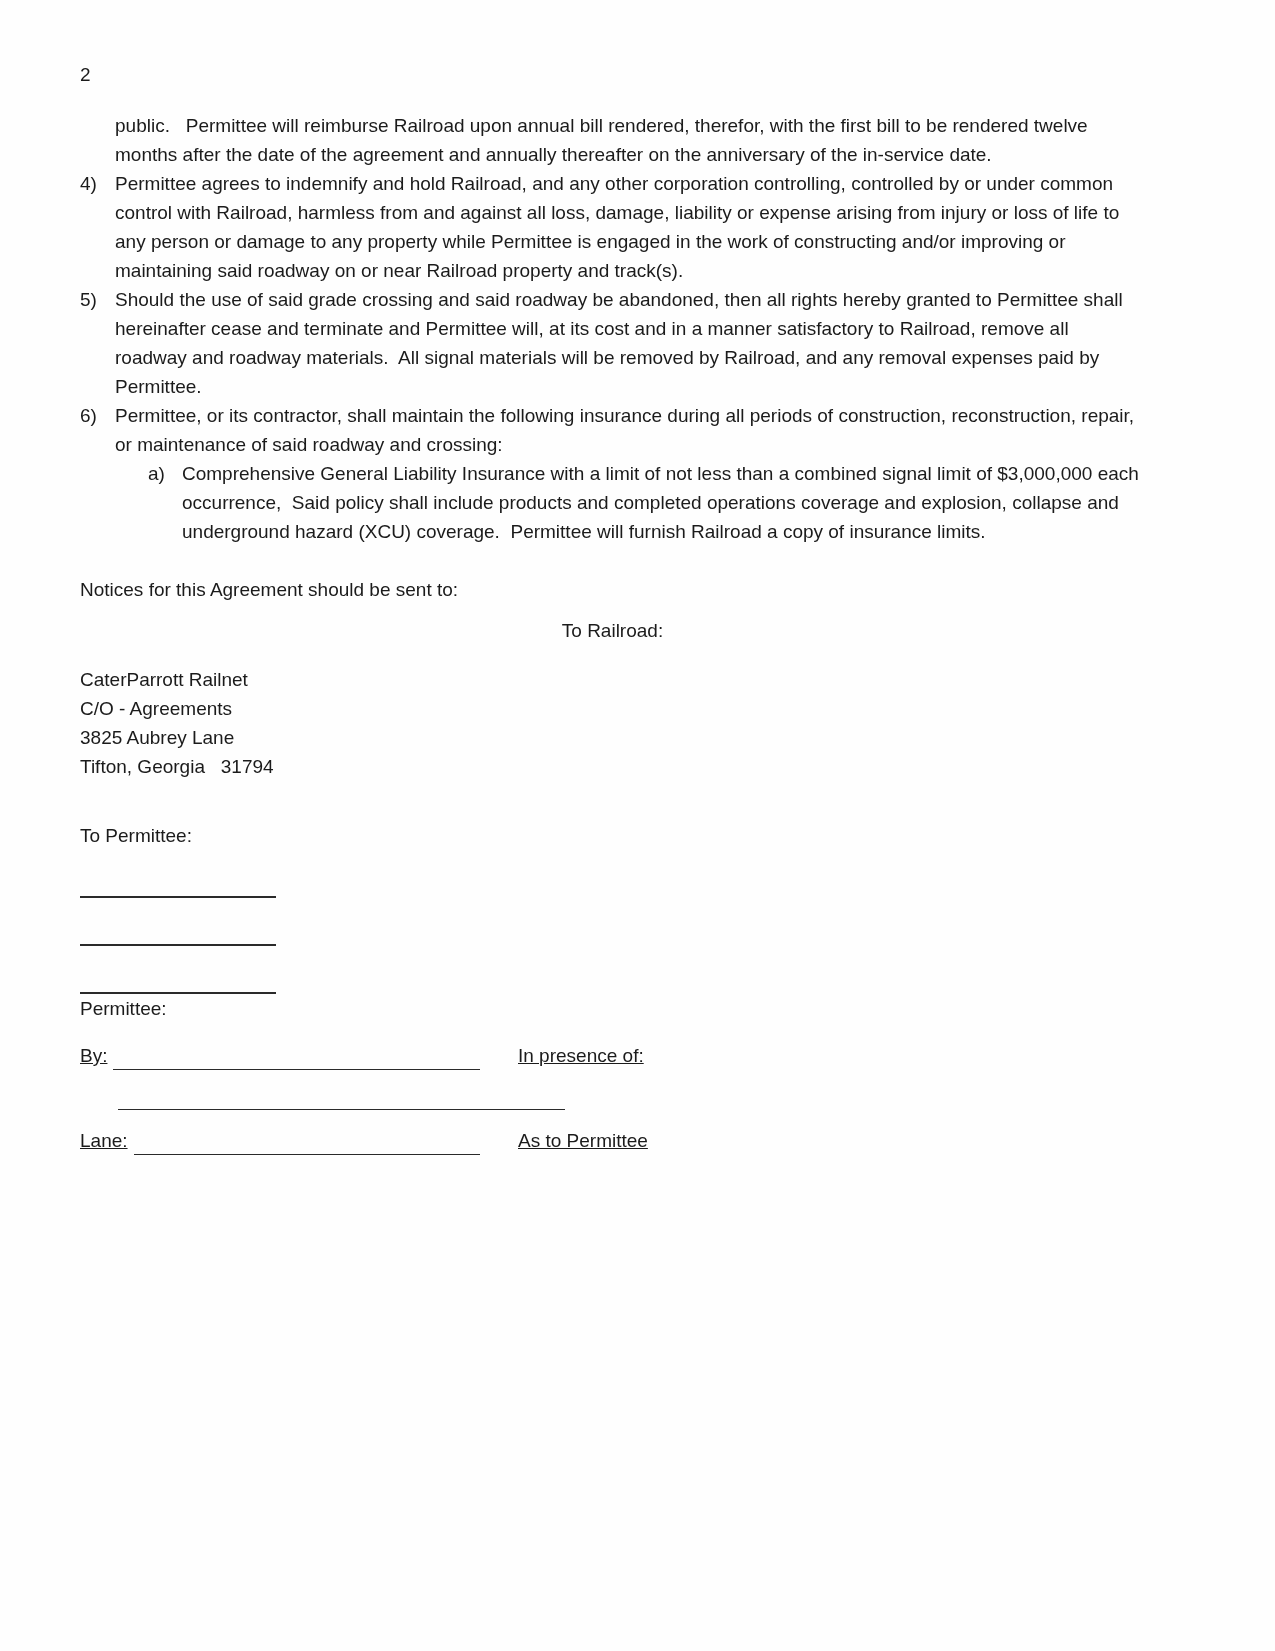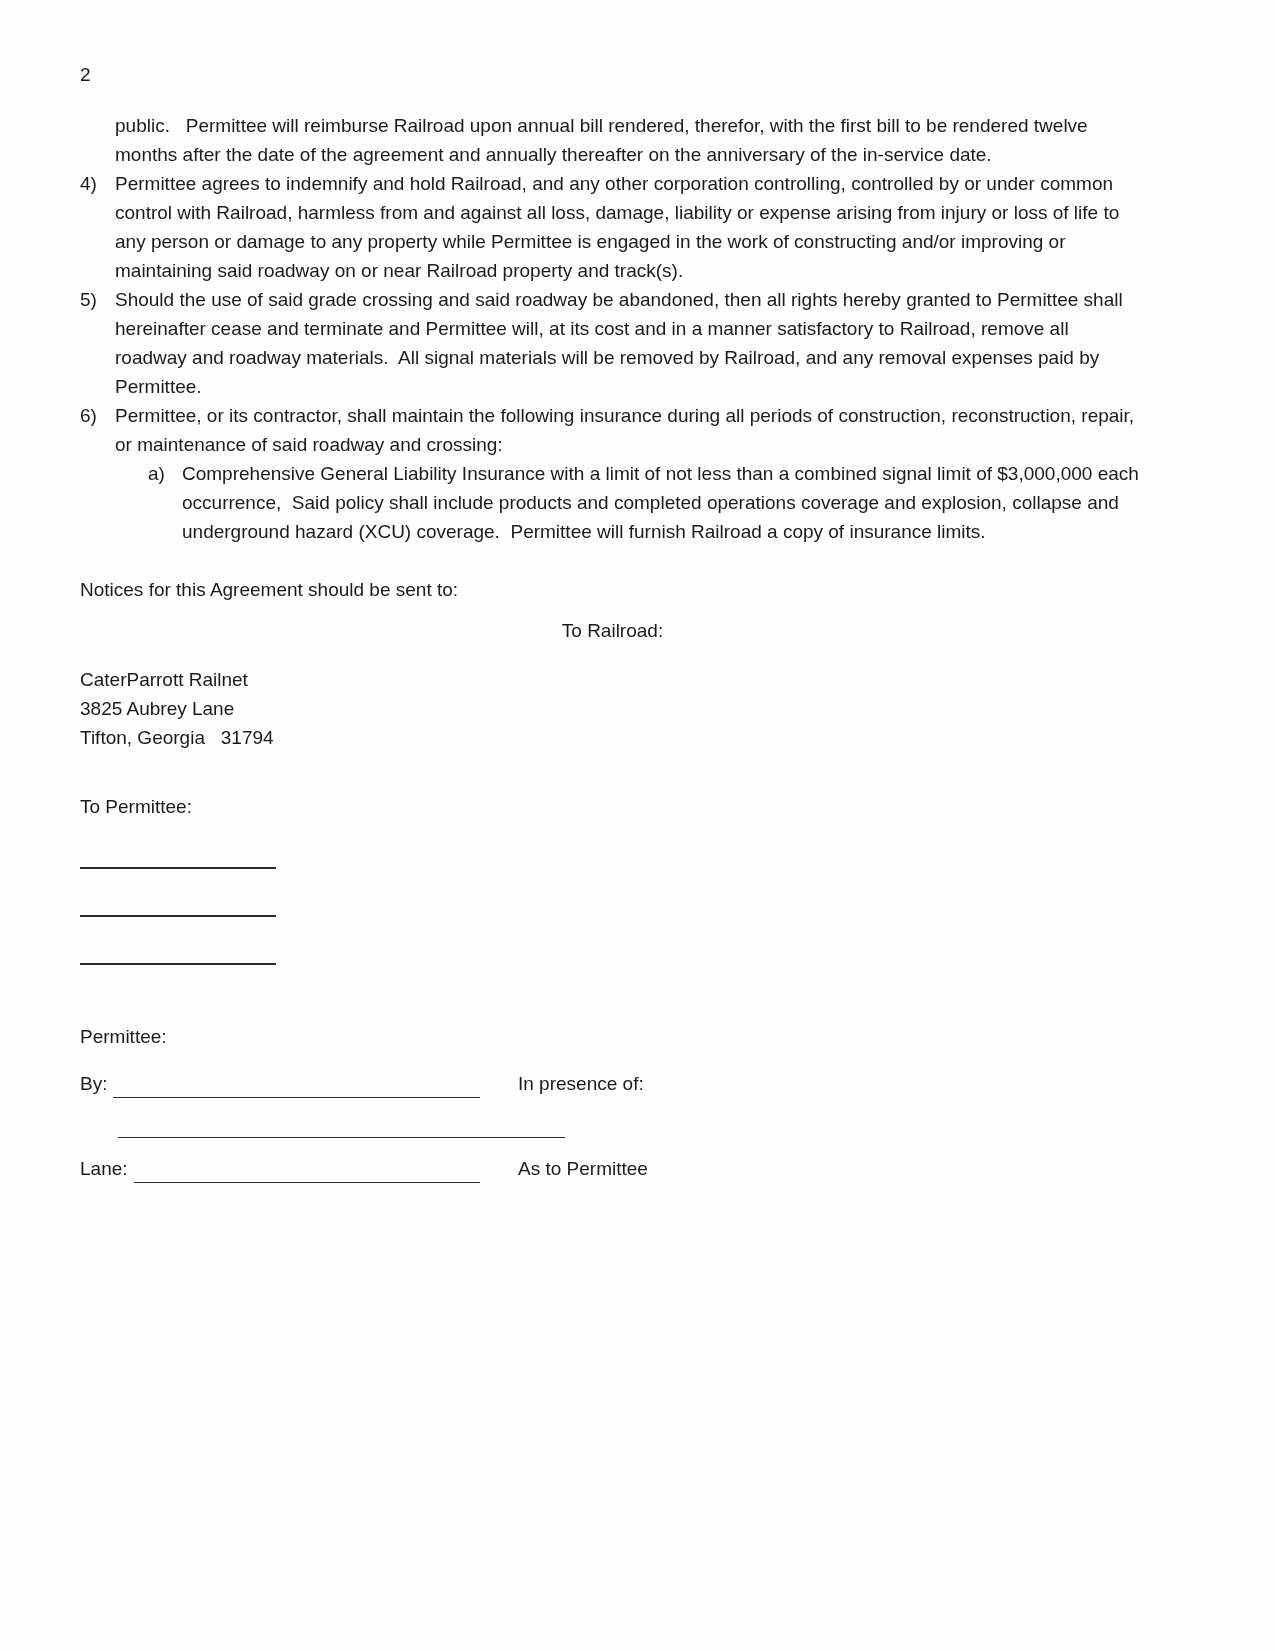--- a/index.html
+++ b/index.html
@@ -35,23 +35,23 @@
 
   .blank-line {
     width: 196px;
     border-bottom: 2px solid #2a2a2a;
     margin-top: 46px;
     height: 1px;
   }
 
   .witness { margin-top: 110px; max-width: 1040px; }
 
-  .sig-section { margin-top: 57px; }
+  .sig-section { }
   .sig-permittee { }
-  .sig-row { display: flex; align-items: flex-end; margin-top: 16px; }
+  .sig-row { display: flex; align-items: flex-end; margin-top: 16px; text-decoration: underline; }
   .sig-row.first { margin-top: 18px; }
   .sig-left { flex: 0 0 400px; display: flex; align-items: flex-end; }
   .sig-line {
     flex: 1;
     border-bottom: 1.6px solid #2a2a2a;
     margin-left: 6px;
     height: 24px;
   }
   .sig-right { margin-left: 38px; flex: 1; display: flex; align-items: flex-end; }
   .sig-line-full {
@@ -92,20 +92,21 @@
     </div>
 
   </div>
 
   <p class="notices-intro" data-bind="notices.intro">Notices for this Agreement should be sent to:</p>
 
   <p class="to-railroad" data-bind="notices.to_railroad">To Railroad:</p>
 
   <div class="address">
     <div class="addr-line" data-bind="notices.railroad_address.0">CaterParrott Railnet</div>
+    <div class="addr-line" data-bind="notices.railroad_address.1">C/O - Agreements</div>
     <div class="addr-line" data-bind="notices.railroad_address.2">3825 Aubrey Lane</div>
     <div class="addr-line" data-bind="notices.railroad_address.3">Tifton, Georgia   31794</div>
   </div>
 
   <p class="to-permittee" data-bind="notices.to_permittee">To Permittee:</p>
 
   <div class="blank-line"></div>
   <div class="blank-line"></div>
   <div class="blank-line"></div>
 

